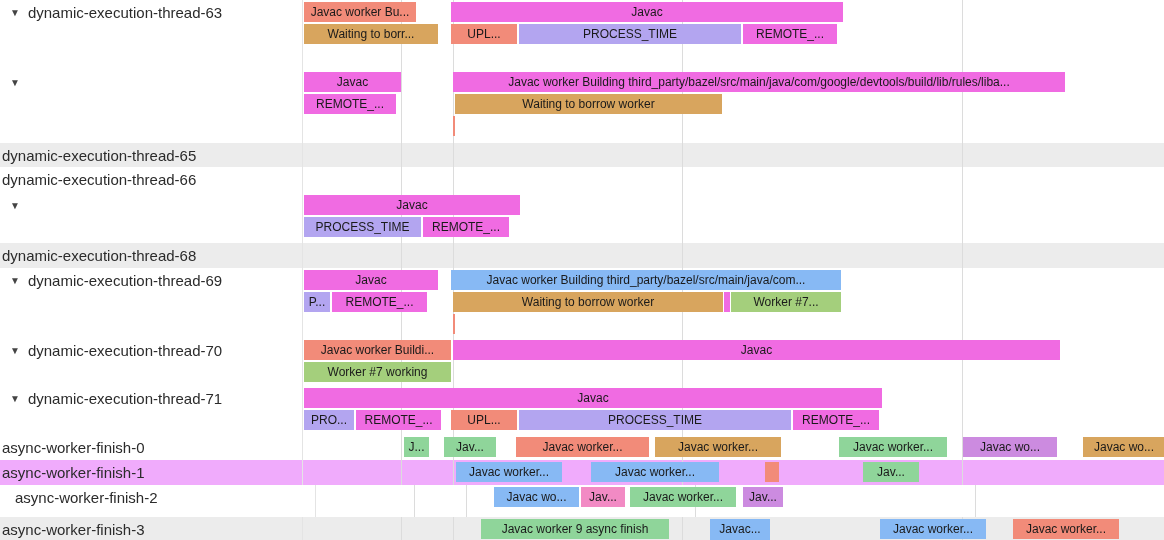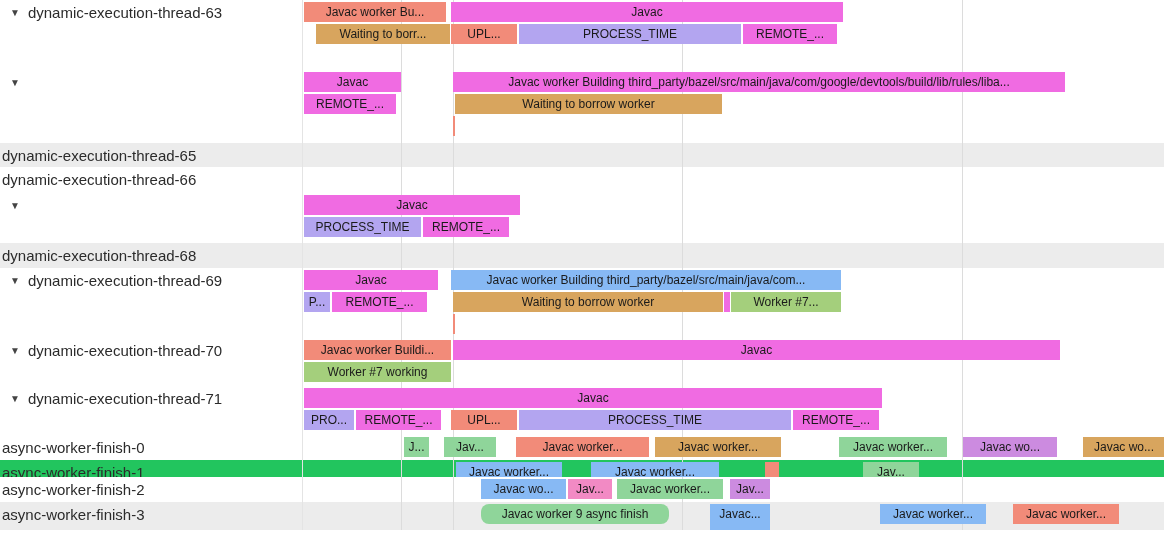--- a/index.html
+++ b/index.html
@@ -73,23 +73,23 @@
     <div class="track" style="height: 70px; background: rgb(255, 255, 255);">
       <div class="track-label">
         <span class="arrow">▼</span>
         <span>dynamic-execution-thread-63</span>
       </div>
       <div class="lane">
         <div class="grid" style="left: 98px; background: rgb(220, 220, 220);"></div>
         <div class="grid" style="left: 150px; background: rgb(220, 220, 220);"></div>
         <div class="grid" style="left: 379px; background: rgb(220, 220, 220);"></div>
         <div class="grid" style="left: 659px; background: rgb(220, 220, 220);"></div>
-        <div class="bar" style="left: 1px; top: 2px; width: 142px; height: 20px; background: rgb(242, 139, 121);">Javac worker Bu...</div>
+        <div class="bar" style="left: 1px; top: 2px; width: 112px; height: 20px; background: rgb(242, 139, 121);">Javac worker Bu...</div>
         <div class="bar" style="left: 148px; top: 2px; width: 392px; height: 20px; background: rgb(240, 107, 226);">Javac</div>
-        <div class="bar" style="left: 1px; top: 24px; width: 134px; height: 20px; background: rgb(216, 165, 94); margin-left: 12px;">Waiting to borr...</div>
+        <div class="bar" style="left: 1px; top: 24px; width: 134px; height: 20px; background: rgb(216, 165, 94);">Waiting to borr...</div>
         <div class="bar" style="left: 148px; top: 24px; width: 66px; height: 20px; background: rgb(242, 139, 121);">UPL...</div>
         <div class="bar" style="left: 216px; top: 24px; width: 222px; height: 20px; background: rgb(179, 165, 240);">PROCESS_TIME</div>
         <div class="bar" style="left: 440px; top: 24px; width: 94px; height: 20px; background: rgb(240, 107, 226);">REMOTE_...</div>
       </div>
     </div>
     <div class="track" style="height: 73px; background: rgb(255, 255, 255);">
       <div class="track-label">
         <span class="arrow">▼</span>
       </div>
       <div class="lane">
@@ -215,36 +215,36 @@
         <div class="grid" style="left: 659px; background: rgb(220, 220, 220);"></div>
         <div class="bar" style="left: 101px; top: 2px; width: 25px; height: 20px; background: rgb(143, 213, 154);">J...</div>
         <div class="bar" style="left: 141px; top: 2px; width: 52px; height: 20px; background: rgb(143, 213, 154);">Jav...</div>
         <div class="bar" style="left: 213px; top: 2px; width: 133px; height: 20px; background: rgb(242, 139, 121);">Javac worker...</div>
         <div class="bar" style="left: 352px; top: 2px; width: 126px; height: 20px; background: rgb(216, 165, 94);">Javac worker...</div>
         <div class="bar" style="left: 536px; top: 2px; width: 108px; height: 20px; background: rgb(143, 213, 154);">Javac worker...</div>
         <div class="bar" style="left: 660px; top: 2px; width: 94px; height: 20px; background: rgb(204, 139, 224);">Javac wo...</div>
         <div class="bar" style="left: 780px; top: 2px; width: 82px; height: 20px; background: rgb(216, 165, 94);">Javac wo...</div>
       </div>
     </div>
-    <div class="track" style="height: 17px; background: #22c55e;">
+    <div class="track" style="height: 25px; background: #f0abfc;">
       <div class="track-label">
         <span>async-worker-finish-1</span>
       </div>
       <div class="lane">
         <div class="grid" style="left: 98px; background: rgb(220, 220, 220);"></div>
         <div class="grid" style="left: 150px; background: rgb(220, 220, 220);"></div>
         <div class="grid" style="left: 379px; background: rgb(220, 220, 220);"></div>
         <div class="grid" style="left: 659px; background: rgb(220, 220, 220);"></div>
         <div class="bar" style="left: 153px; top: 2px; width: 106px; height: 20px; background: rgb(135, 185, 244);">Javac worker...</div>
         <div class="bar" style="left: 288px; top: 2px; width: 128px; height: 20px; background: rgb(135, 185, 244);">Javac worker...</div>
         <div class="bar" style="left: 462px; top: 2px; width: 14px; height: 20px; background: rgb(242, 139, 121);"></div>
         <div class="bar" style="left: 560px; top: 2px; width: 56px; height: 20px; background: rgb(143, 213, 154);">Jav...</div>
       </div>
     </div>
-    <div class="track" style="height: 25px; background: rgb(255, 255, 255);">
+    <div class="track" style="height: 32px; background: rgb(255, 255, 255); padding-left: 13px;">
       <div class="track-label">
         <span>async-worker-finish-2</span>
       </div>
       <div class="lane">
         <div class="grid" style="left: 98px; background: rgb(220, 220, 220);"></div>
         <div class="grid" style="left: 150px; background: rgb(220, 220, 220);"></div>
         <div class="grid" style="left: 379px; background: rgb(220, 220, 220);"></div>
         <div class="grid" style="left: 659px; background: rgb(220, 220, 220);"></div>
         <div class="bar" style="left: 178px; top: 2px; width: 85px; height: 20px; background: rgb(135, 185, 244);">Javac wo...</div>
         <div class="bar" style="left: 265px; top: 2px; width: 44px; height: 20px; background: rgb(242, 138, 196);">Jav...</div>
@@ -254,19 +254,19 @@
     </div>
     <div class="track" style="height: 28px; background: rgb(236, 236, 236);">
       <div class="track-label">
         <span>async-worker-finish-3</span>
       </div>
       <div class="lane">
         <div class="grid" style="left: 98px; background: rgb(220, 220, 220);"></div>
         <div class="grid" style="left: 150px; background: rgb(220, 220, 220);"></div>
         <div class="grid" style="left: 379px; background: rgb(220, 220, 220);"></div>
         <div class="grid" style="left: 659px; background: rgb(220, 220, 220);"></div>
-        <div class="bar" style="left: 178px; top: 2px; width: 188px; height: 20px; background: rgb(143, 213, 154); border-radius: 8px;">Javac worker 9 async finish</div>
+        <div class="bar" style="left: 178px; top: 2px; width: 188px; height: 20px; background: rgb(143, 213, 154);">Javac worker 9 async finish</div>
         <div class="bar" style="left: 407px; top: 2px; width: 60px; height: 27px; background: rgb(135, 185, 244);">Javac...</div>
         <div class="bar" style="left: 577px; top: 2px; width: 106px; height: 20px; background: rgb(135, 185, 244);">Javac worker...</div>
         <div class="bar" style="left: 710px; top: 2px; width: 106px; height: 20px; background: rgb(242, 139, 121);">Javac worker...</div>
       </div>
     </div>
   </div>
 
 </body></html>

